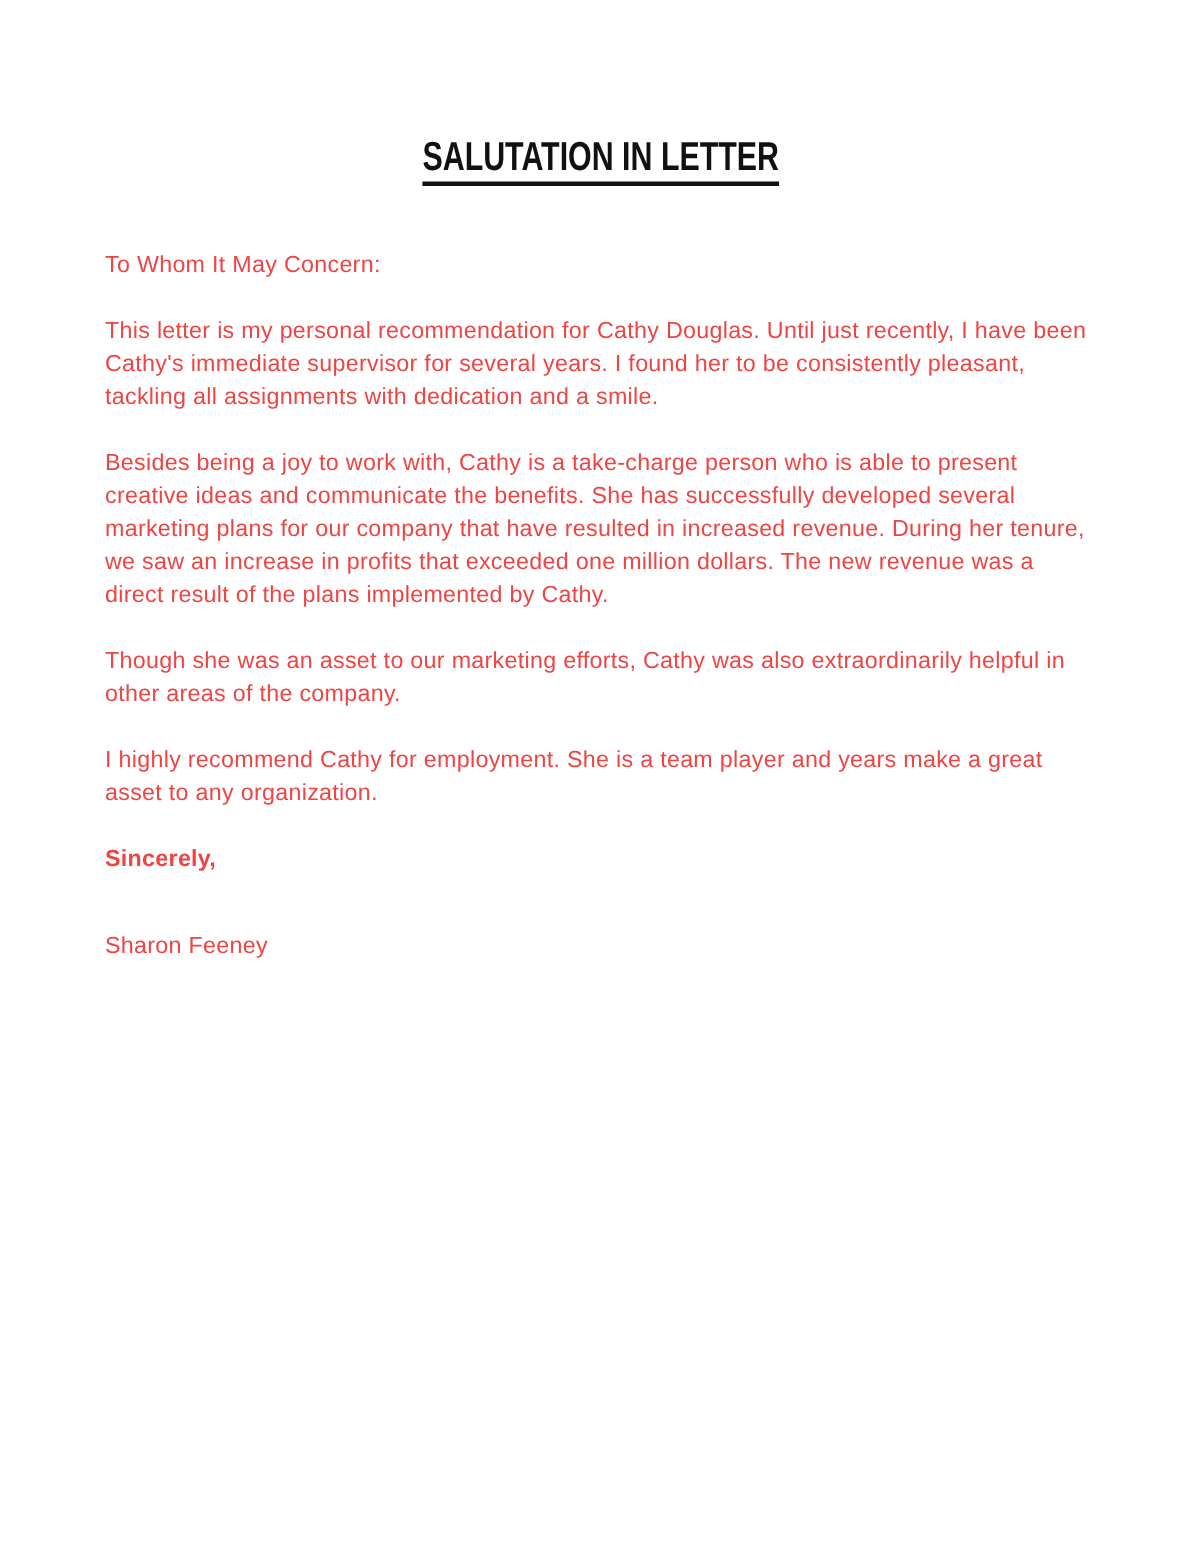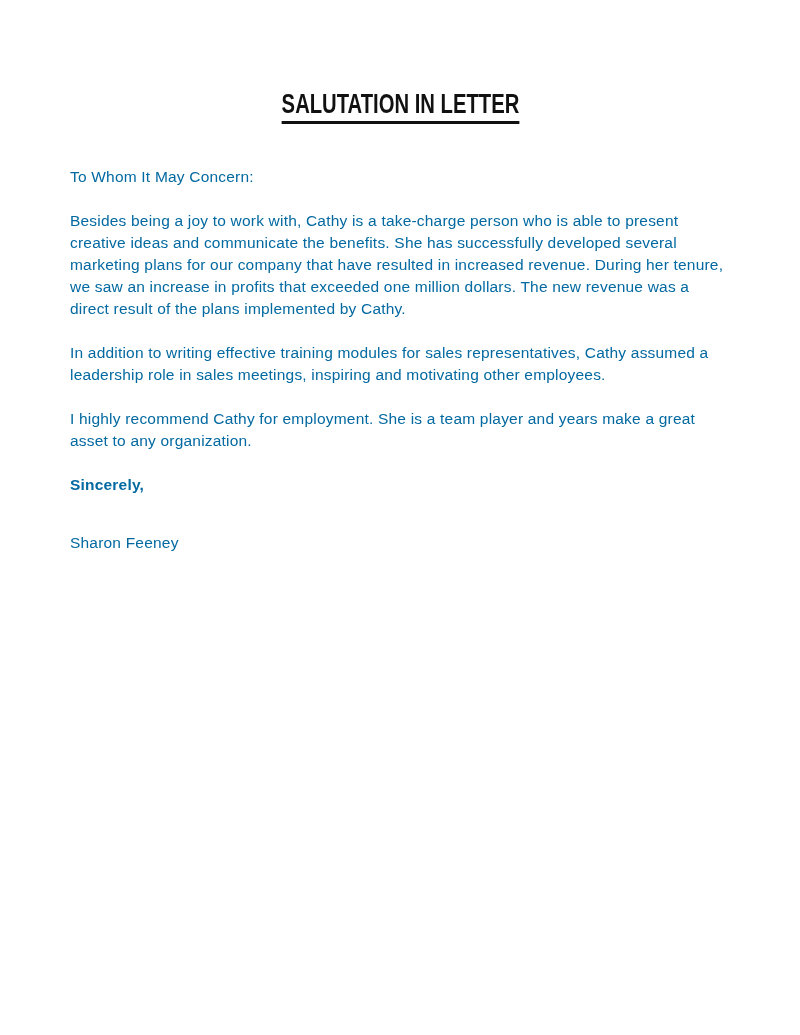--- a/index.html
+++ b/index.html
@@ -33,21 +33,21 @@
     letter-spacing: 0px;
     white-space: nowrap;
     border-bottom: 3px solid #111111;
     padding-bottom: 2px;
     transform: scaleX(0.75);
     transform-origin: center top;
     line-height: 29px;
   }
 
   .body-text {
-    color: #0369a1;
+    color: #ef4444;
     font-size: 15.5px;
     line-height: 22px;
     letter-spacing: 0.2px;
   }
 
   .body-text p {
     margin: 0 0 22px 0;
   }
 
   .salutation {
@@ -70,25 +70,26 @@
 <div class="page">
 
   <div class="title-wrap">
     <h1 class="doc-title">SALUTATION IN LETTER</h1>
   </div>
 
   <div class="body-text">
 
     <p class="salutation">To Whom It May Concern:</p>
 
+    <p>This letter is my personal recommendation for Cathy Douglas. Until just recently, I have been Cathy's immediate supervisor for several years. I found her to be consistently pleasant, tackling all assignments with dedication and a smile.</p>
 
     <p>Besides being a joy to work with, Cathy is a take-charge person who is able to present creative ideas and communicate the benefits. She has successfully developed several marketing plans for our company that have resulted in increased revenue. During her tenure, we saw an increase in profits that exceeded one million dollars. The new revenue was a direct result of the plans implemented by Cathy.</p>
 
+    <p>Though she was an asset to our marketing efforts, Cathy was also extraordinarily helpful in other areas of the company.</p>
 
-    <p>In addition to writing effective training modules for sales representatives, Cathy assumed a leadership role in sales meetings, inspiring and motivating other employees.</p>
 
     <p>I highly recommend Cathy for employment. She is a team player and years make a great asset to any organization.</p>
 
     <p class="closing">Sincerely,</p>
 
     <div class="signature-block">
       <div>Sharon Feeney</div>
     </div>
 
   </div>

